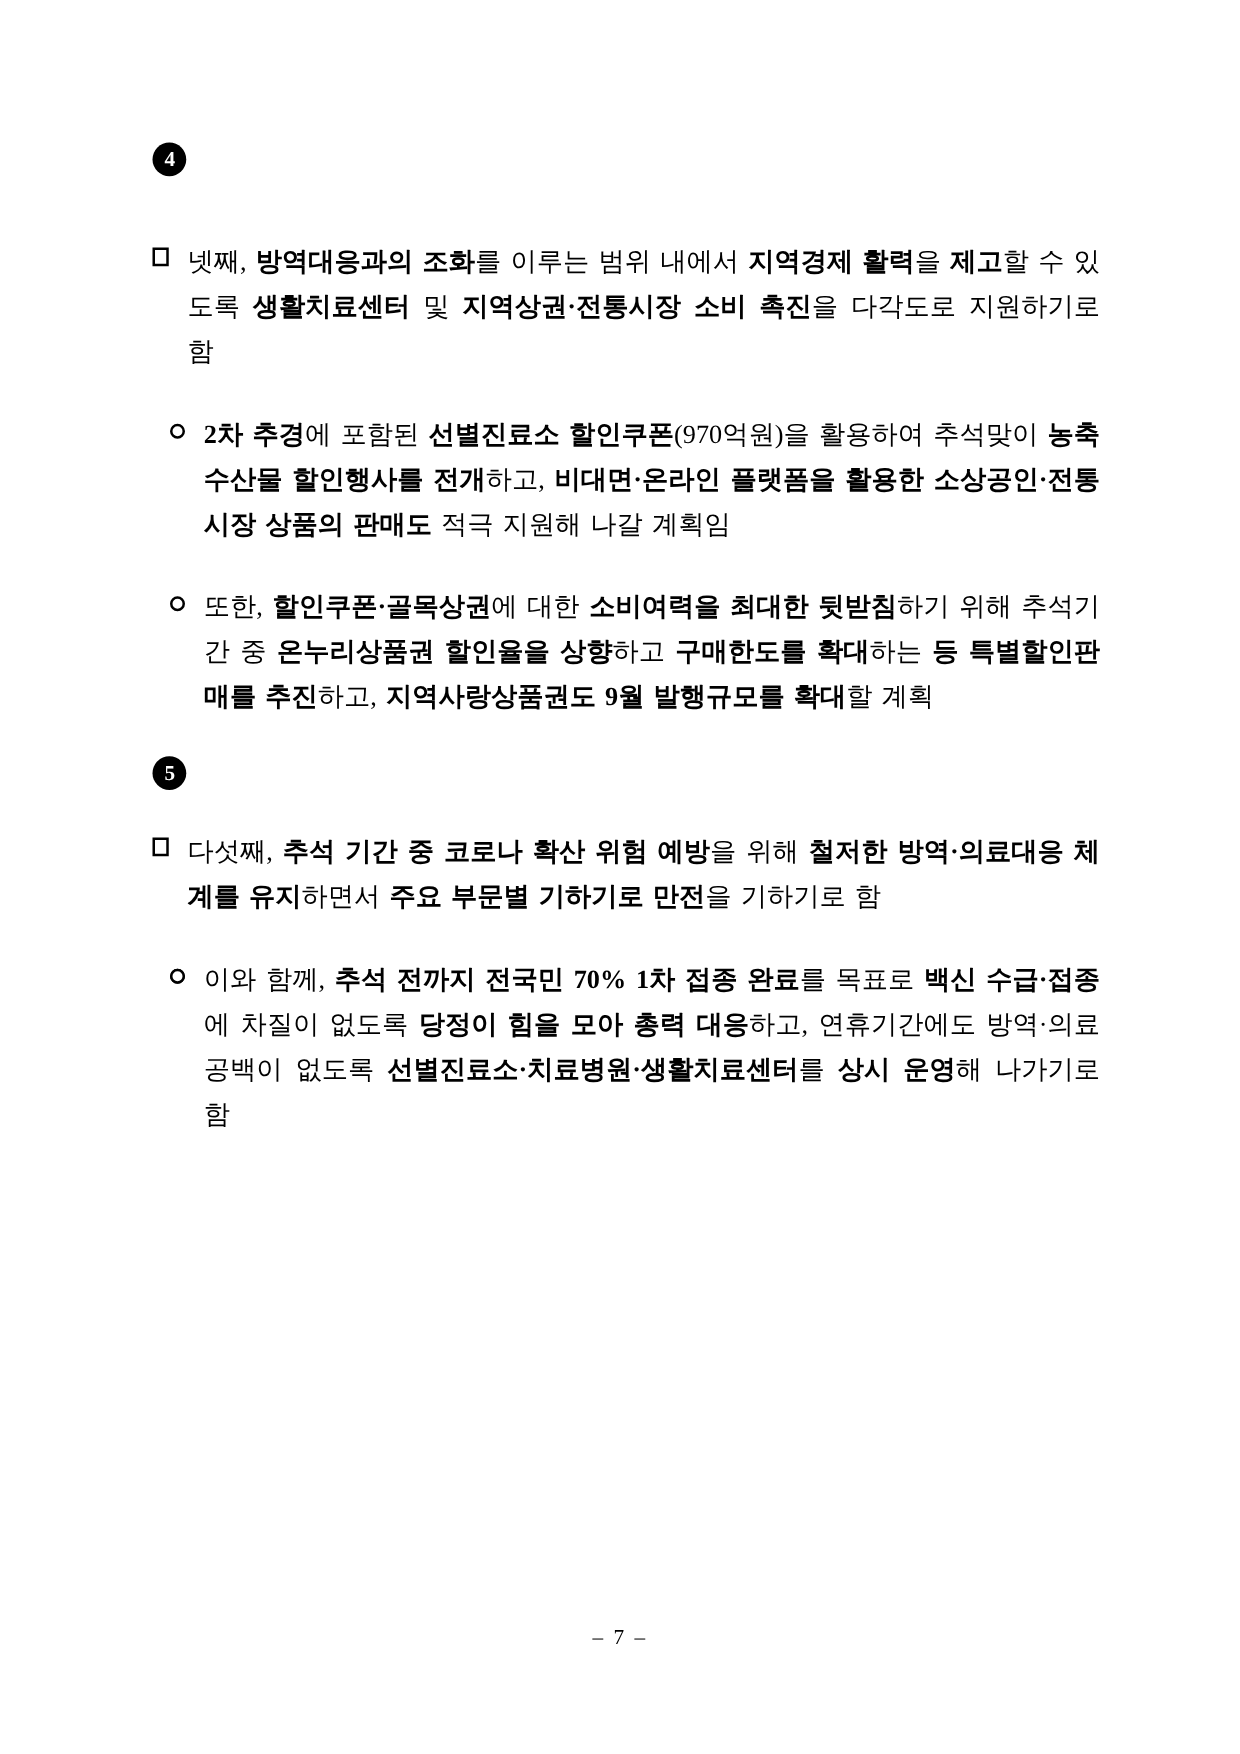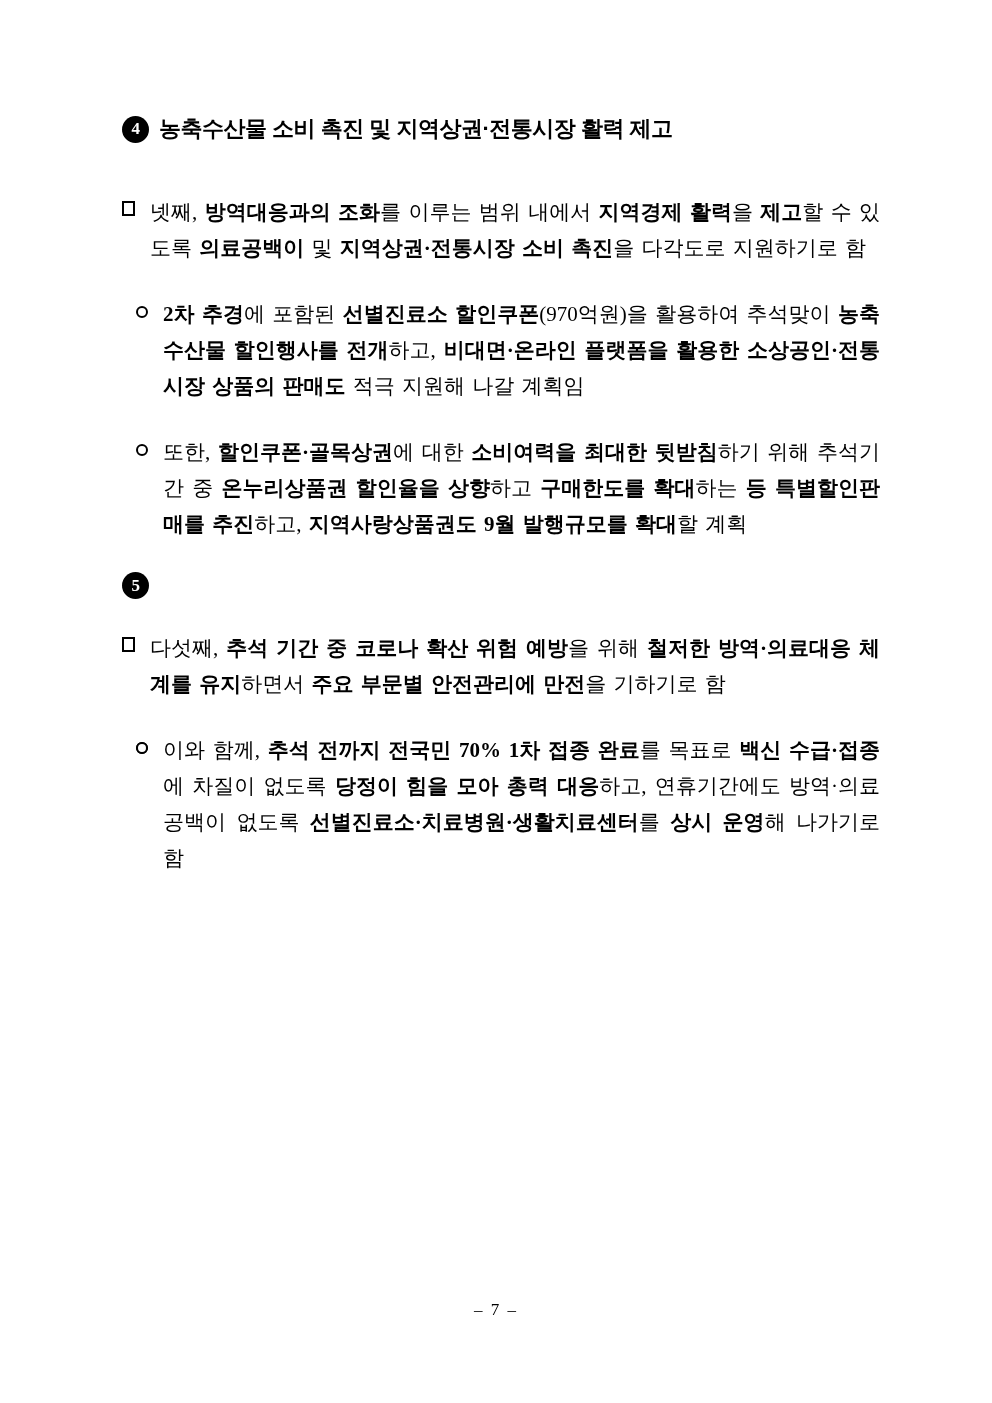--- a/index.html
+++ b/index.html
@@ -72,45 +72,44 @@
     font-family:"Liberation Serif", serif;
   }
 </style>
 </head>
 <body>
 
 <div class="page">
 
   <div class="heading h4">
     <span class="numcircle">4</span>
-    <span>농축수산물 소비 촉진 및 지역상권·전통시장 활력 제고</span>
   </div>
 
   <div class="block lvl1">
     <span class="sq-bullet"></span>
-    <span><span>넷째, </span><span class="bold">방역대응과의 조화</span><span>를 이루는 범위 내에서 </span><span class="bold">지역경제 활력</span><span>을 </span><span class="bold">제고</span><span>할 수 있도록 </span><span class="bold">의료공백이</span><span> 및 </span><span class="bold">지역상권·전통시장 소비 촉진</span><span>을 다각도로 지원하기로 함</span></span>
+    <span><span>넷째, </span><span class="bold">방역대응과의 조화</span><span>를 이루는 범위 내에서 </span><span class="bold">지역경제 활력</span><span>을 </span><span class="bold">제고</span><span>할 수 있도록 </span><span class="bold">생활치료센터</span><span> 및 </span><span class="bold">지역상권·전통시장 소비 촉진</span><span>을 다각도로 지원하기로 함</span></span>
   </div>
 
   <div class="block lvl2">
     <span class="ci-bullet"></span>
     <span><span class="bold">2차 추경</span><span>에 포함된 </span><span class="bold">선별진료소 할인쿠폰</span><span>(970억원)을 활용하여 추석맞이 </span><span class="bold">농축수산물 할인행사를 전개</span><span>하고, </span><span class="bold">비대면·온라인 플랫폼을 활용한 소상공인·전통시장 상품의 판매도</span><span> 적극 지원해 나갈 계획임</span></span>
   </div>
 
   <div class="block lvl2">
     <span class="ci-bullet"></span>
     <span><span>또한, </span><span class="bold">할인쿠폰·골목상권</span><span>에 대한 </span><span class="bold">소비여력을 최대한 뒷받침</span><span>하기 위해 추석기간 중 </span><span class="bold">온누리상품권 할인율을 상향</span><span>하고 </span><span class="bold">구매한도를 확대</span><span>하는 </span><span class="bold">등 특별할인판매를 추진</span><span>하고, </span><span class="bold">지역사랑상품권도 9월 발행규모를 확대</span><span>할 계획</span></span>
   </div>
 
   <div class="heading h5">
     <span class="numcircle">5</span>
   </div>
 
   <div class="block lvl1">
     <span class="sq-bullet"></span>
-    <span><span>다섯째, </span><span class="bold">추석 기간 중 코로나 확산 위험 예방</span><span>을 위해 </span><span class="bold">철저한 방역·의료대응 체계를 유지</span><span>하면서 </span><span class="bold">주요 부문별 안전관리에 만전</span><span>을 기하기로 함</span></span>
+    <span><span>다섯째, </span><span class="bold">추석 기간 중 코로나 확산 위험 예방</span><span>을 위해 </span><span class="bold">철저한 방역·의료대응 체계를 유지</span><span>하면서 </span><span class="bold">주요 부문별 기하기로 만전</span><span>을 기하기로 함</span></span>
   </div>
 
   <div class="block lvl2">
     <span class="ci-bullet"></span>
   </div>
 
   <div class="block lvl2">
     <span class="ci-bullet"></span>
     <span><span>이와 함께, </span><span class="bold">추석 전까지 전국민 70% 1차 접종 완료</span><span>를 목표로 </span><span class="bold">백신 수급·접종</span><span>에 차질이 없도록 </span><span class="bold">당정이 힘을 모아 총력 대응</span><span>하고, 연휴기간에도 방역·의료공백이 없도록 </span><span class="bold">선별진료소·치료병원·생활치료센터</span><span>를 </span><span class="bold">상시 운영</span><span>해 나가기로 함</span></span>
   </div>

